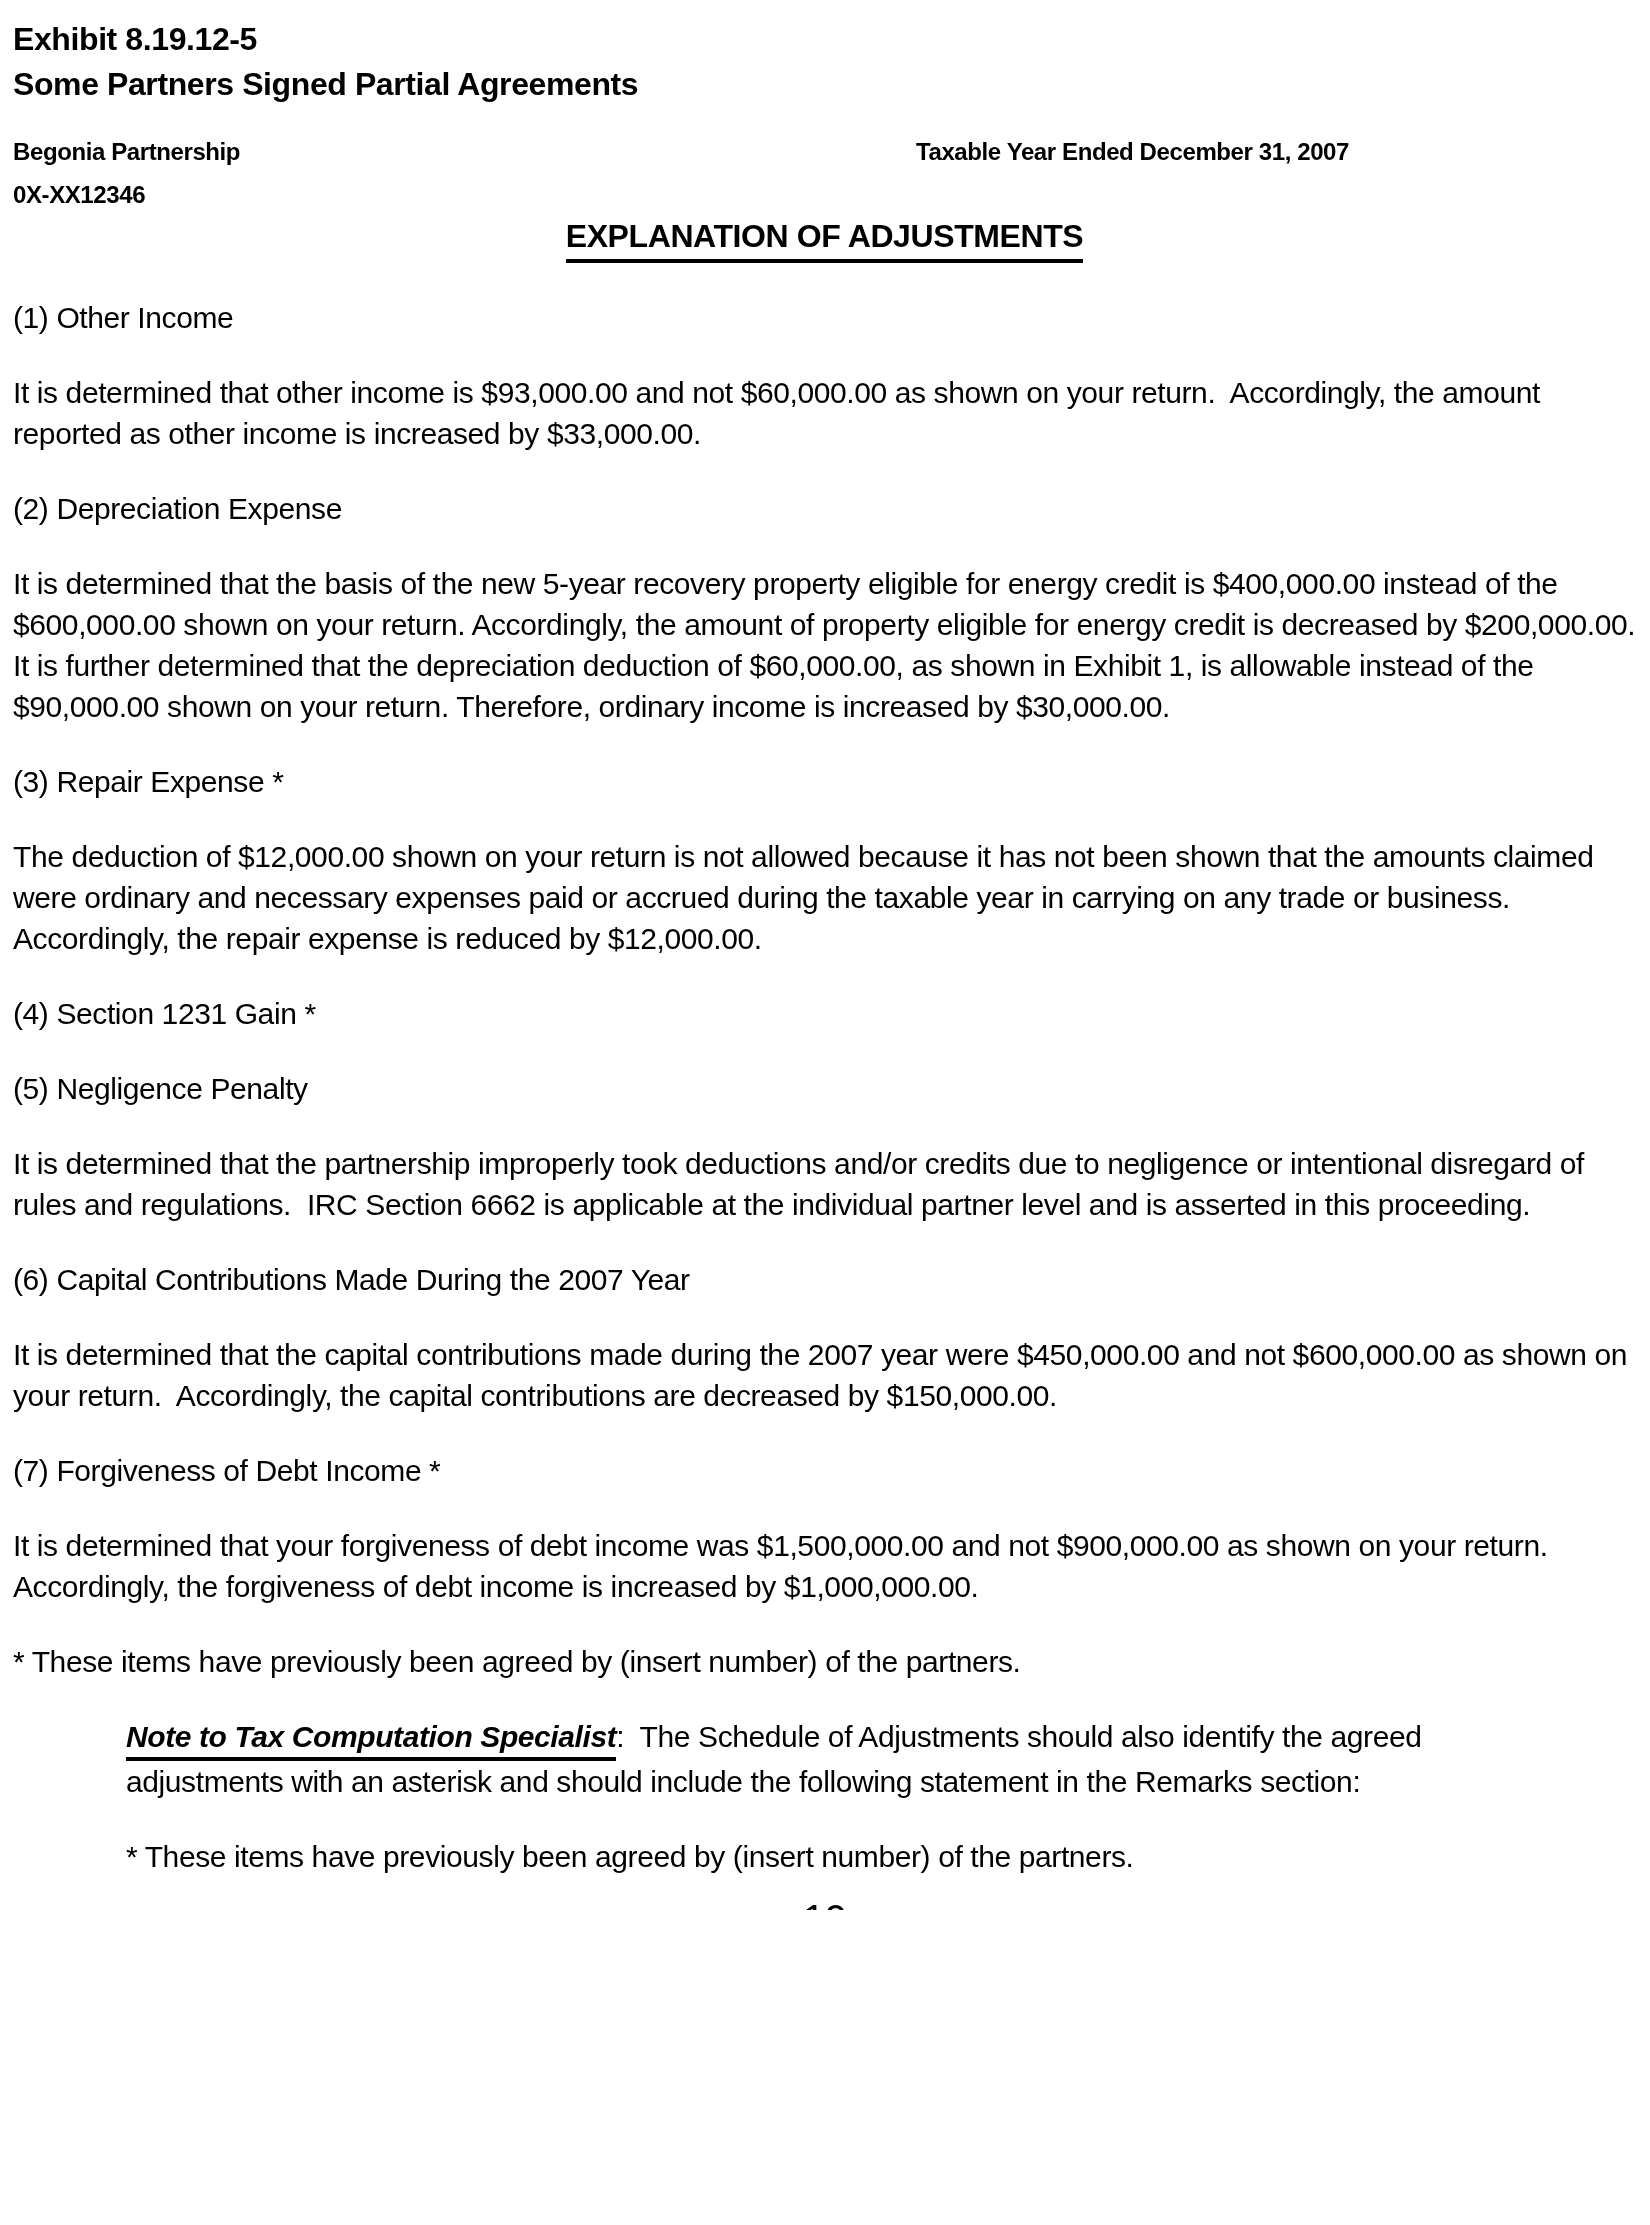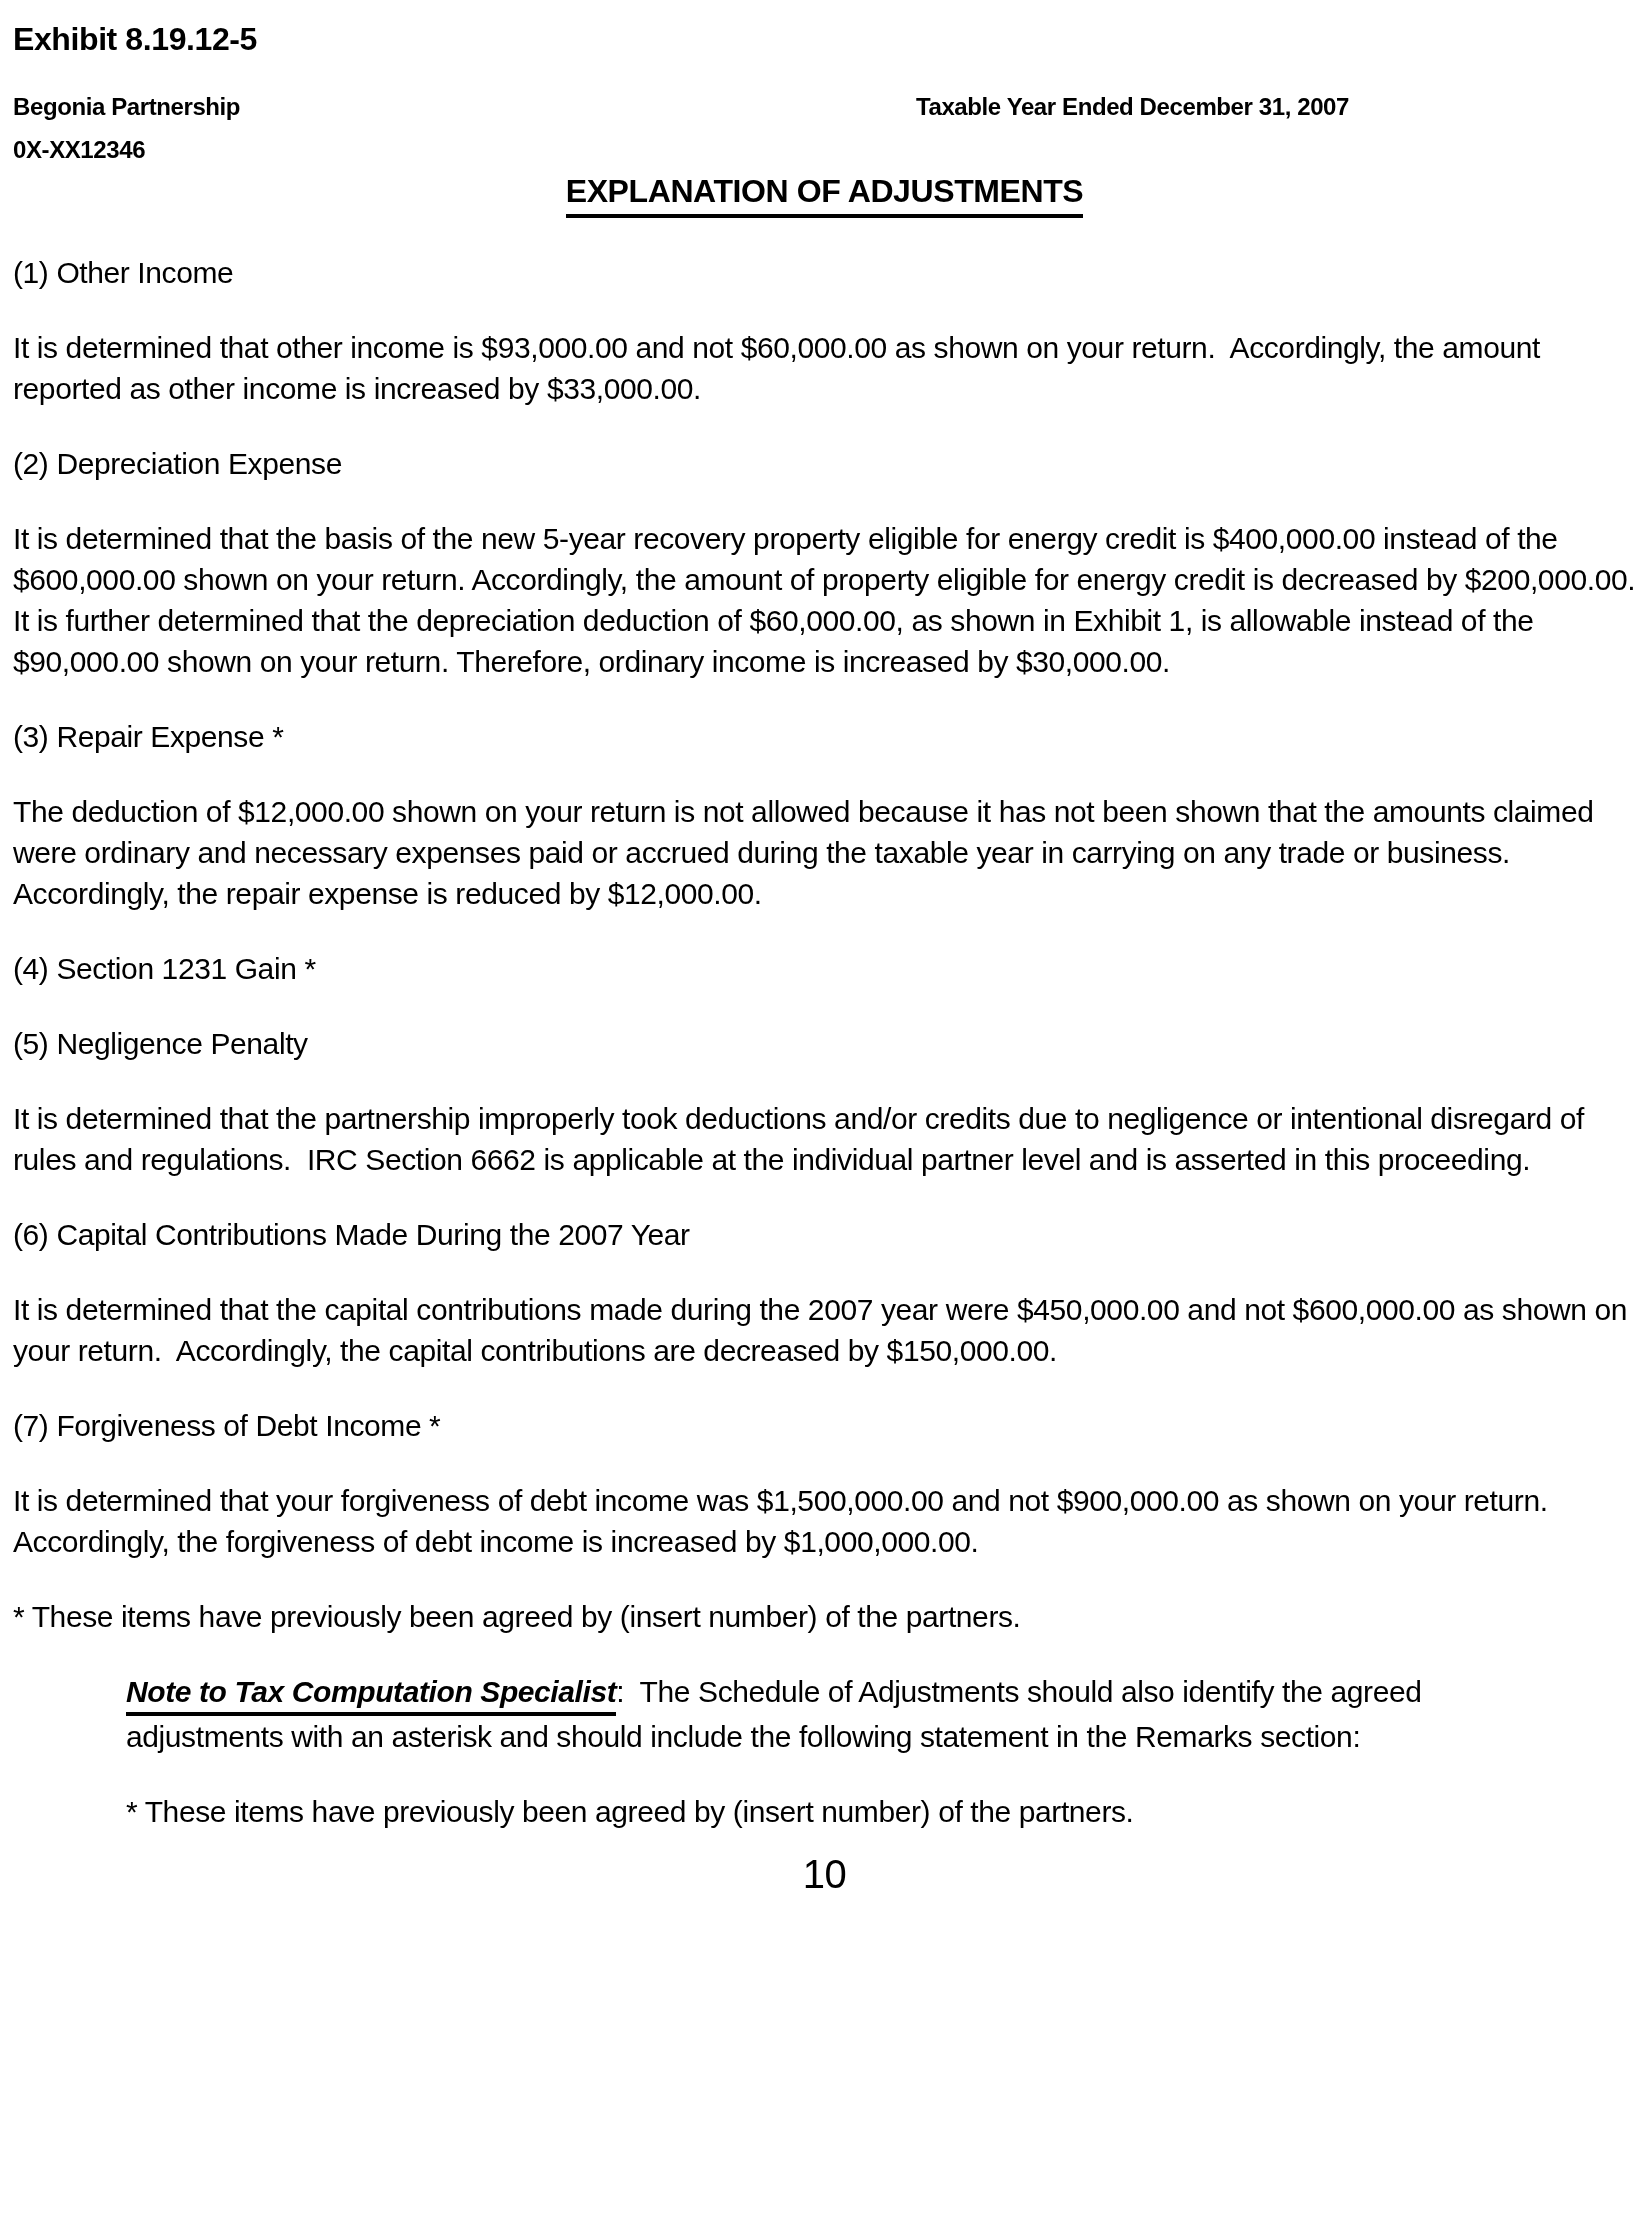--- a/index.html
+++ b/index.html
@@ -73,20 +73,21 @@
     font-size: 40px;
   }
 </style>
 </head>
 <body>
 
 <div class="page">
 
   <div class="exhibit-block">
     <div>Exhibit 8.19.12-5</div>
+    <div>Some Partners Signed Partial Agreements</div>
   </div>
 
   <div class="id-row">
     <div class="id-left">
       <div>Begonia Partnership</div>
       <div>0X-XX12346</div>
     </div>
     <div class="id-right">Taxable Year Ended December 31, 2007</div>
   </div>
 

